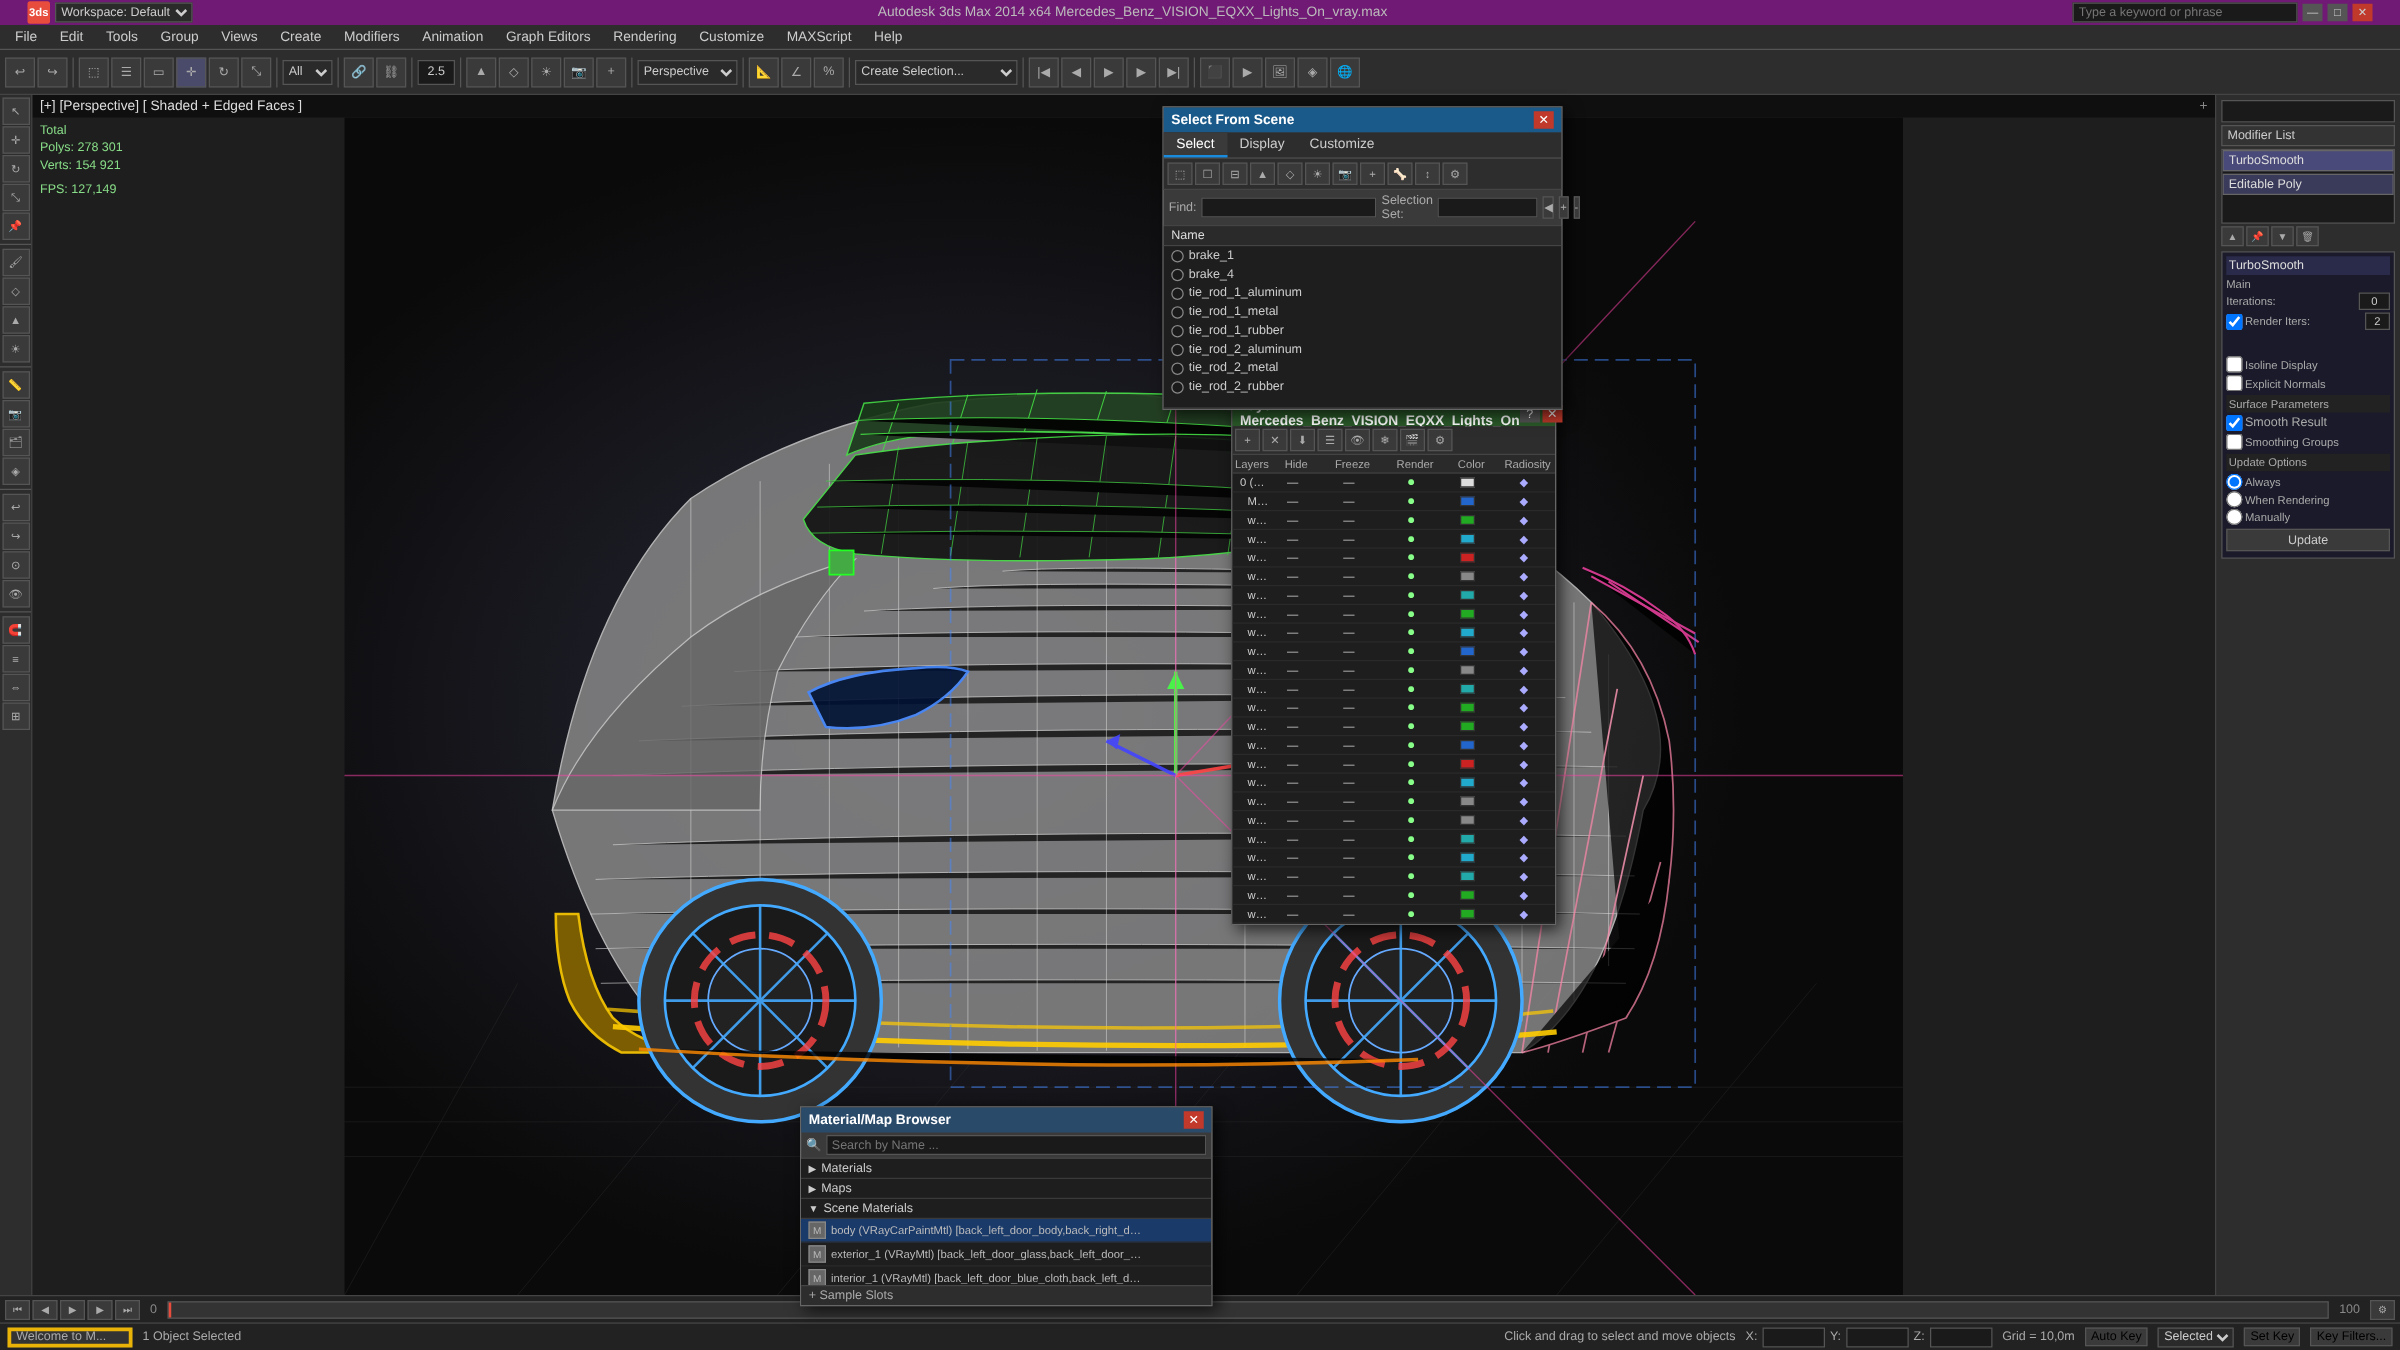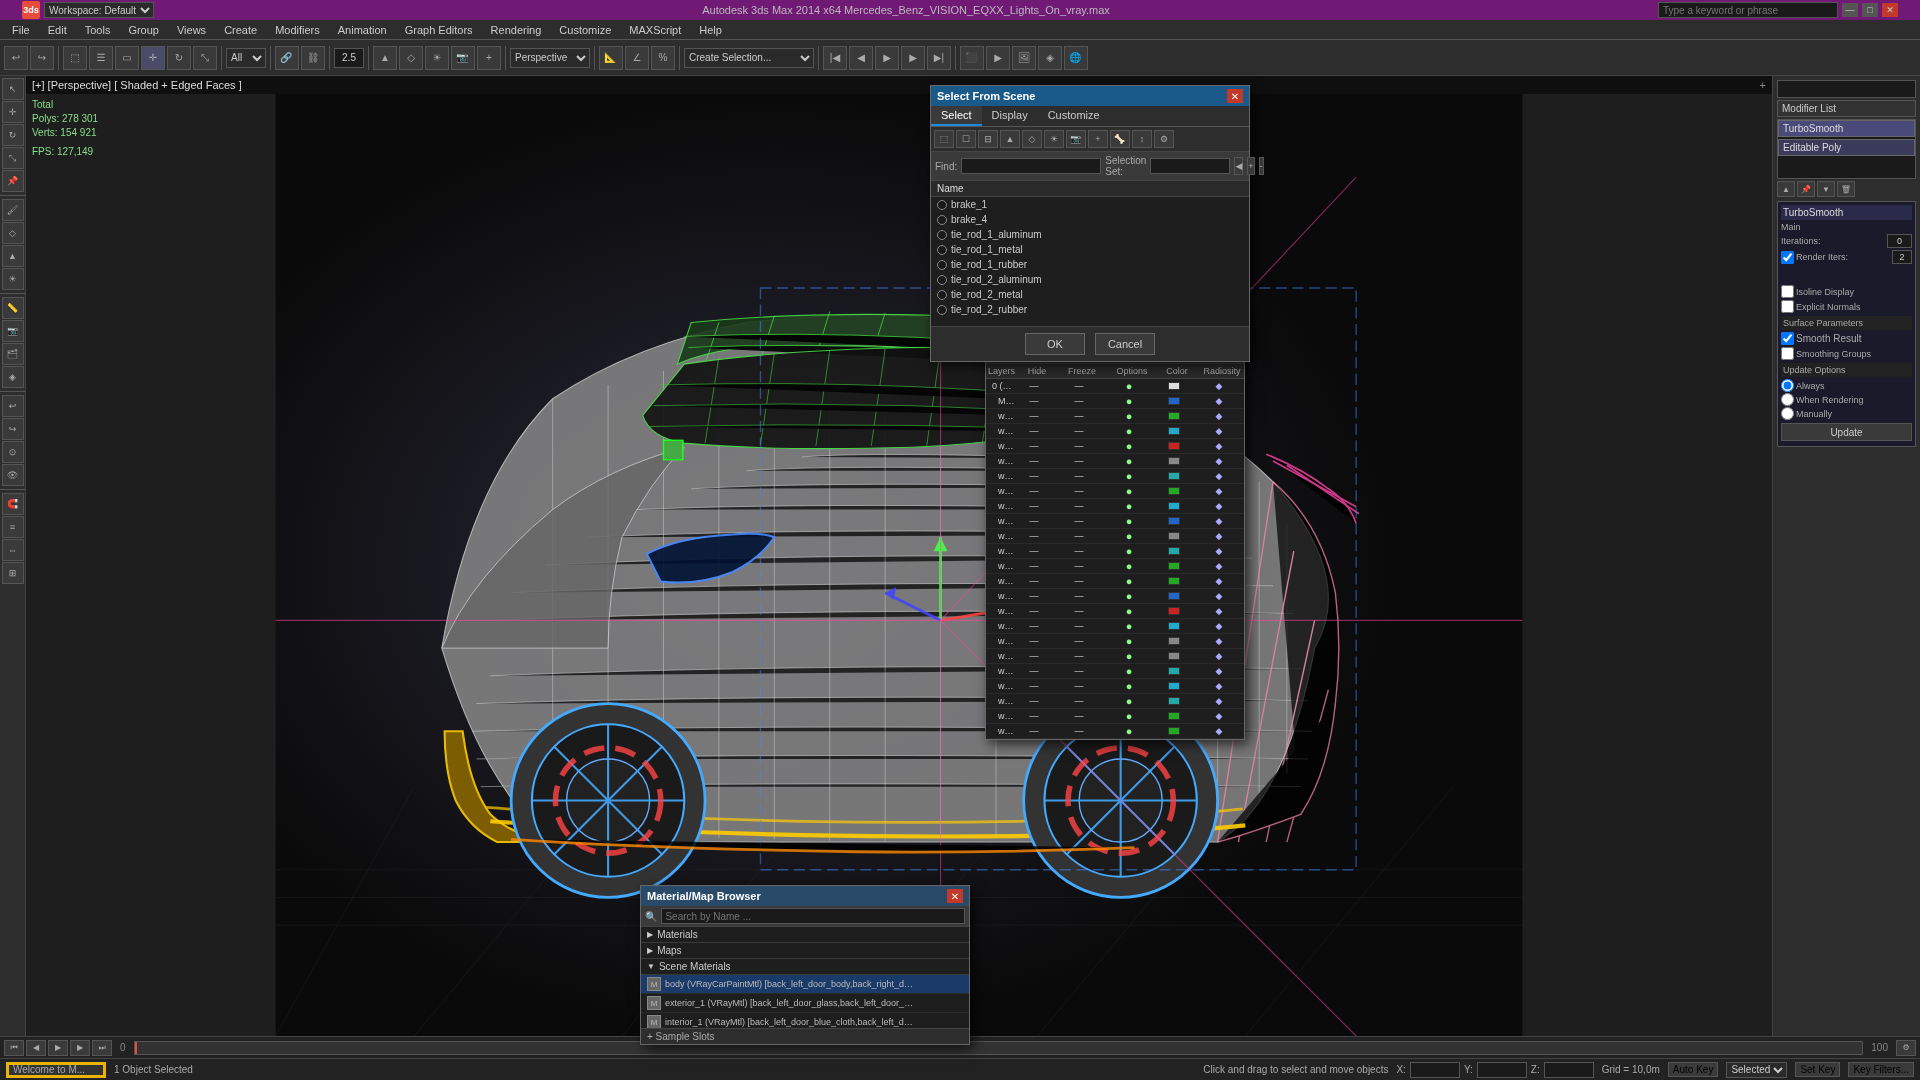--- a/index.html
+++ b/index.html
@@ -575,24 +575,20 @@
     </div>
     <div class="dialog-list-item">
       <span class="d-radio"></span>
       <span>tie_rod_2_metal</span>
     </div>
     <div class="dialog-list-item">
       <span class="d-radio"></span>
       <span>tie_rod_2_rubber</span>
     </div>
   </div>
-  <div class="dialog-footer">
-    <button class="dialog-btn">OK</button>
-    <button class="dialog-btn">Cancel</button>
-  </div>
 </div>
 
 <div id="layer-dialog">
   <div class="dialog-title-bar">
     <span class="dialog-title">Layer: Mercedes_Benz_VISION_EQXX_Lights_On</span>
     <div style="display:flex;gap:2px;">
       <button class="dialog-close" style="background:#555;">?</button>
       <button class="dialog-close">✕</button>
     </div>
   </div>
@@ -603,21 +599,21 @@
     <button class="d-tb-btn">☰</button>
     <button class="d-tb-btn">👁</button>
     <button class="d-tb-btn">❄</button>
     <button class="d-tb-btn">🎬</button>
     <button class="d-tb-btn">⚙</button>
   </div>
   <div class="layer-table-header">
     <span>Layers</span>
     <span>Hide</span>
     <span>Freeze</span>
-    <span>Options</span>
+    <span>Render</span>
     <span>Color</span>
     <span>Radiosity</span>
   </div>
   <div class="layer-list" id="layer-list-container">
 
   <div class="layer-row">
     <span class="layer-name" style="font-size:9px;color:#ccc;">0 (default)</span>
     <span style="text-align:center;"><span style="cursor:pointer;font-size:9px;">—</span></span>
     <span style="text-align:center;"><span style="cursor:pointer;font-size:9px;">—</span></span>
     <span style="text-align:center;"><span style="color:#88ff88;font-size:11px;">●</span></span>

